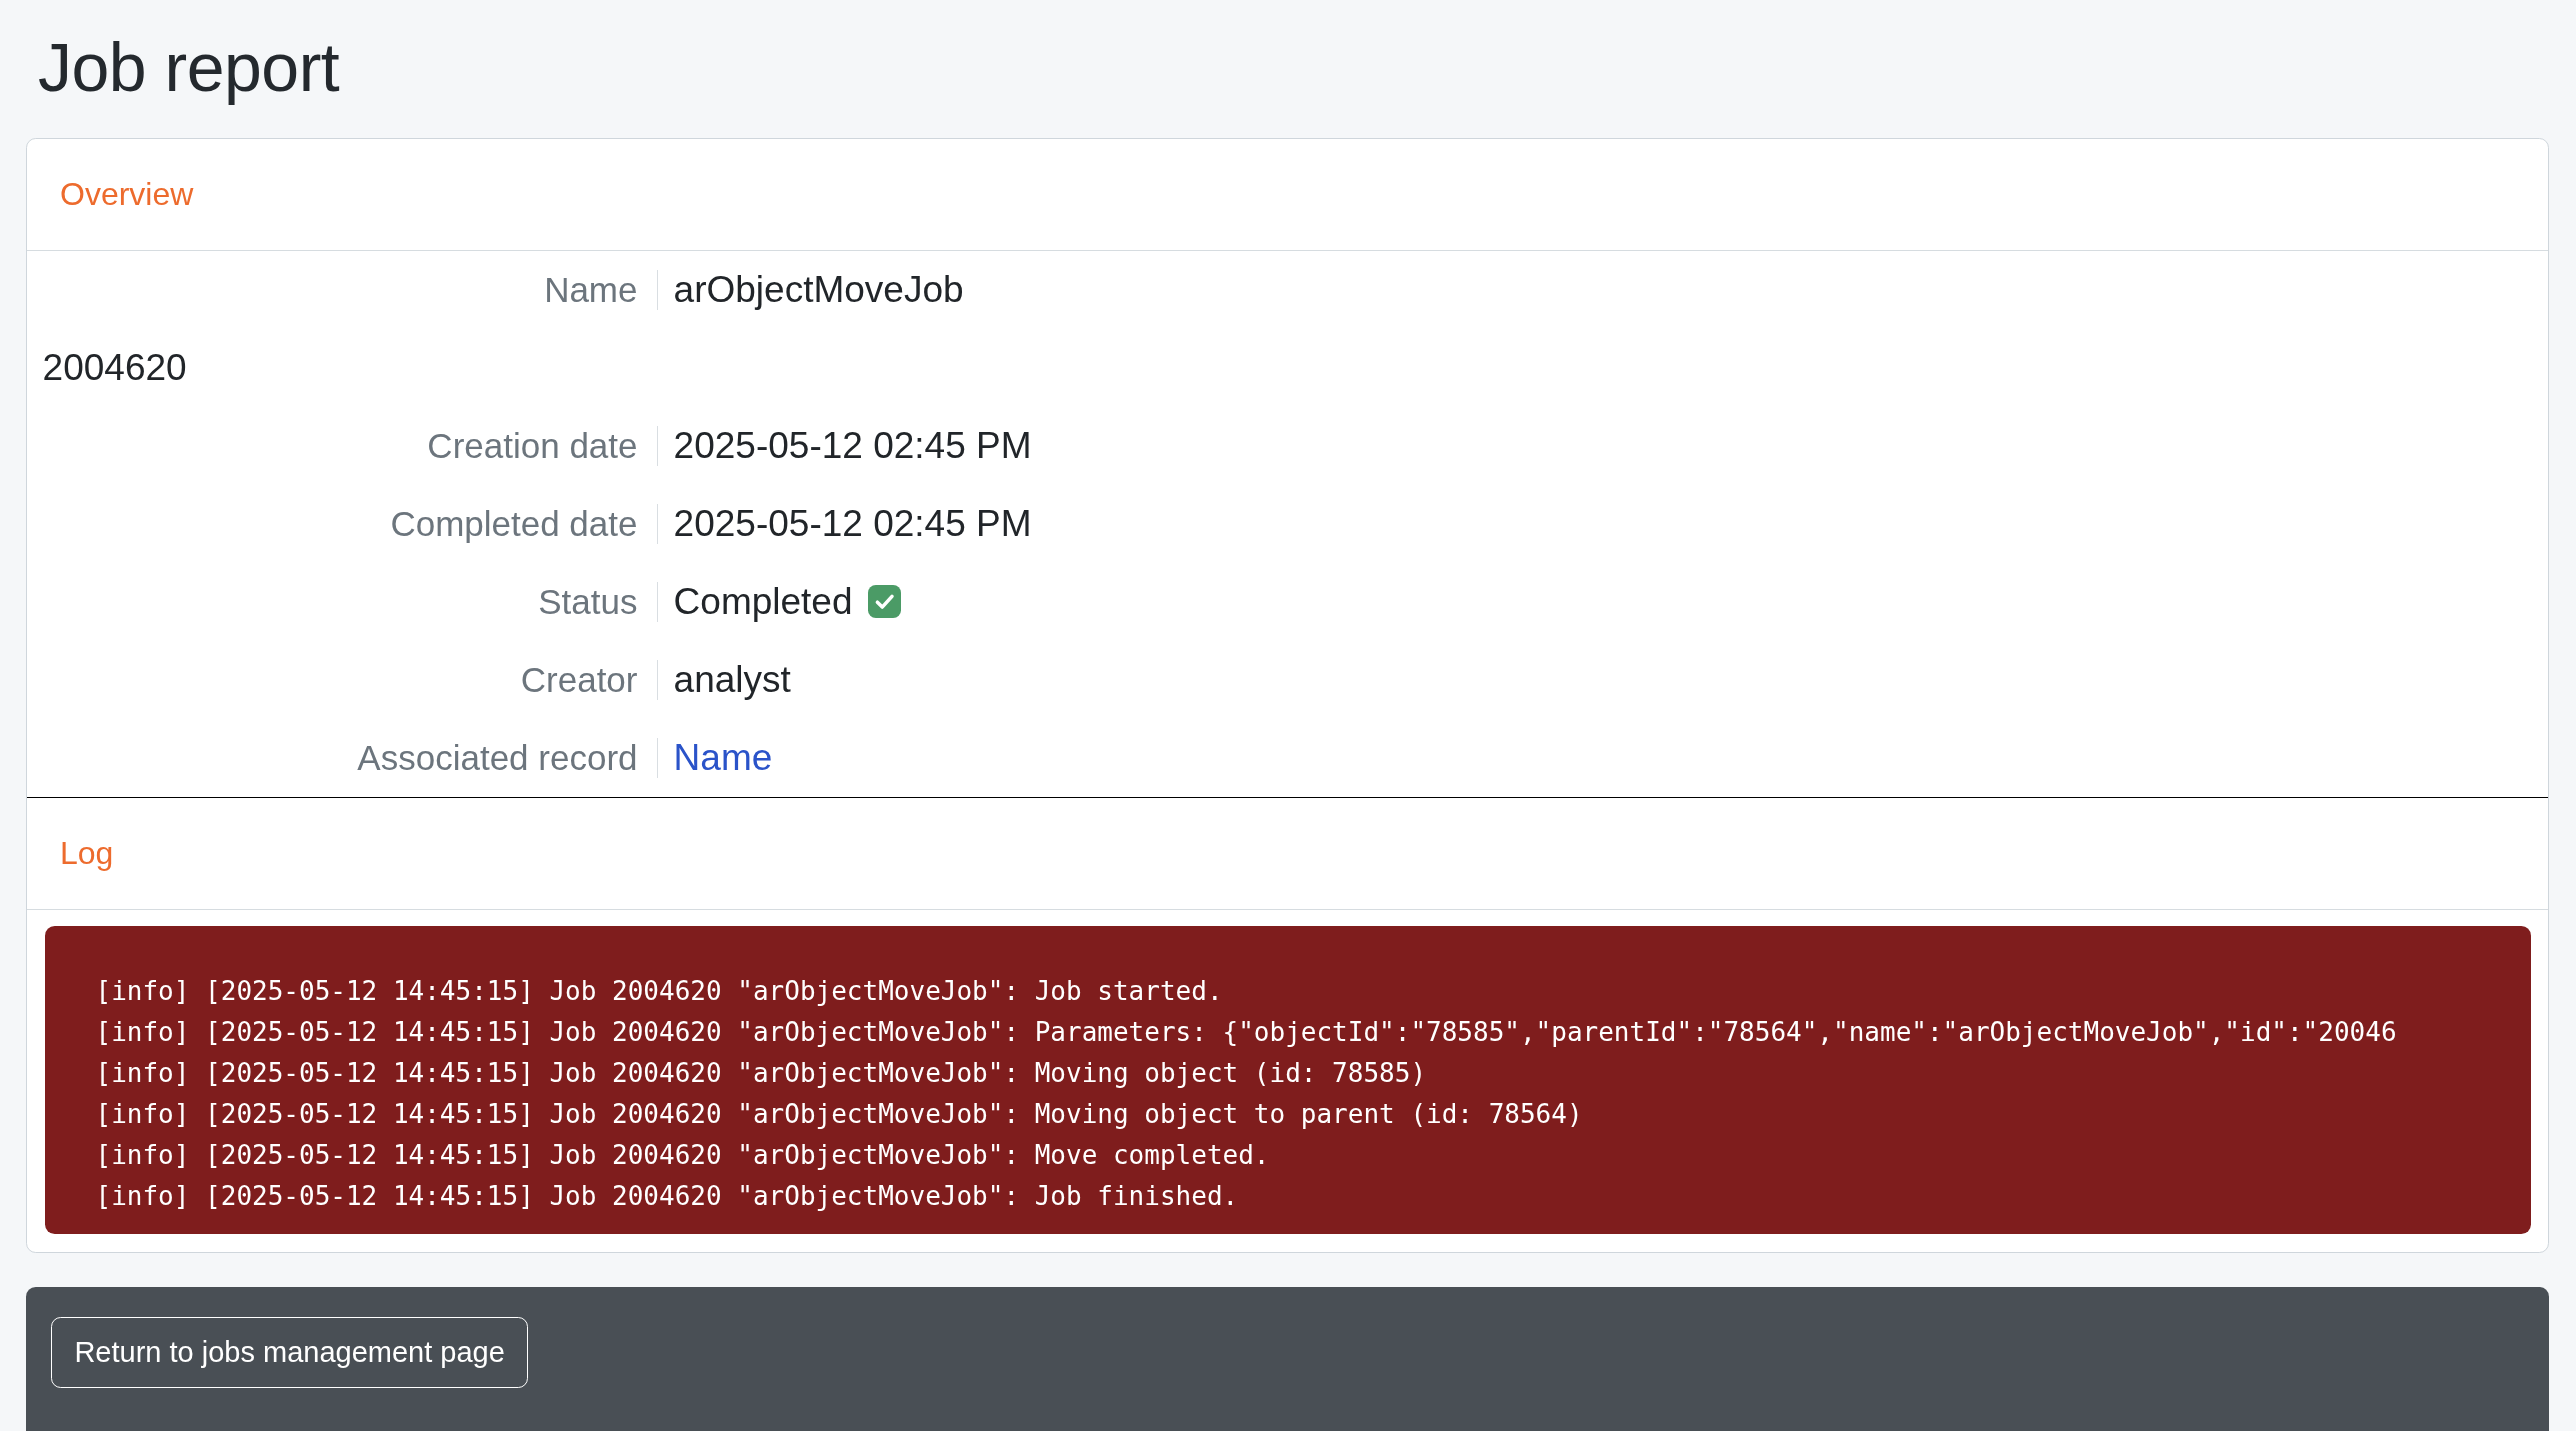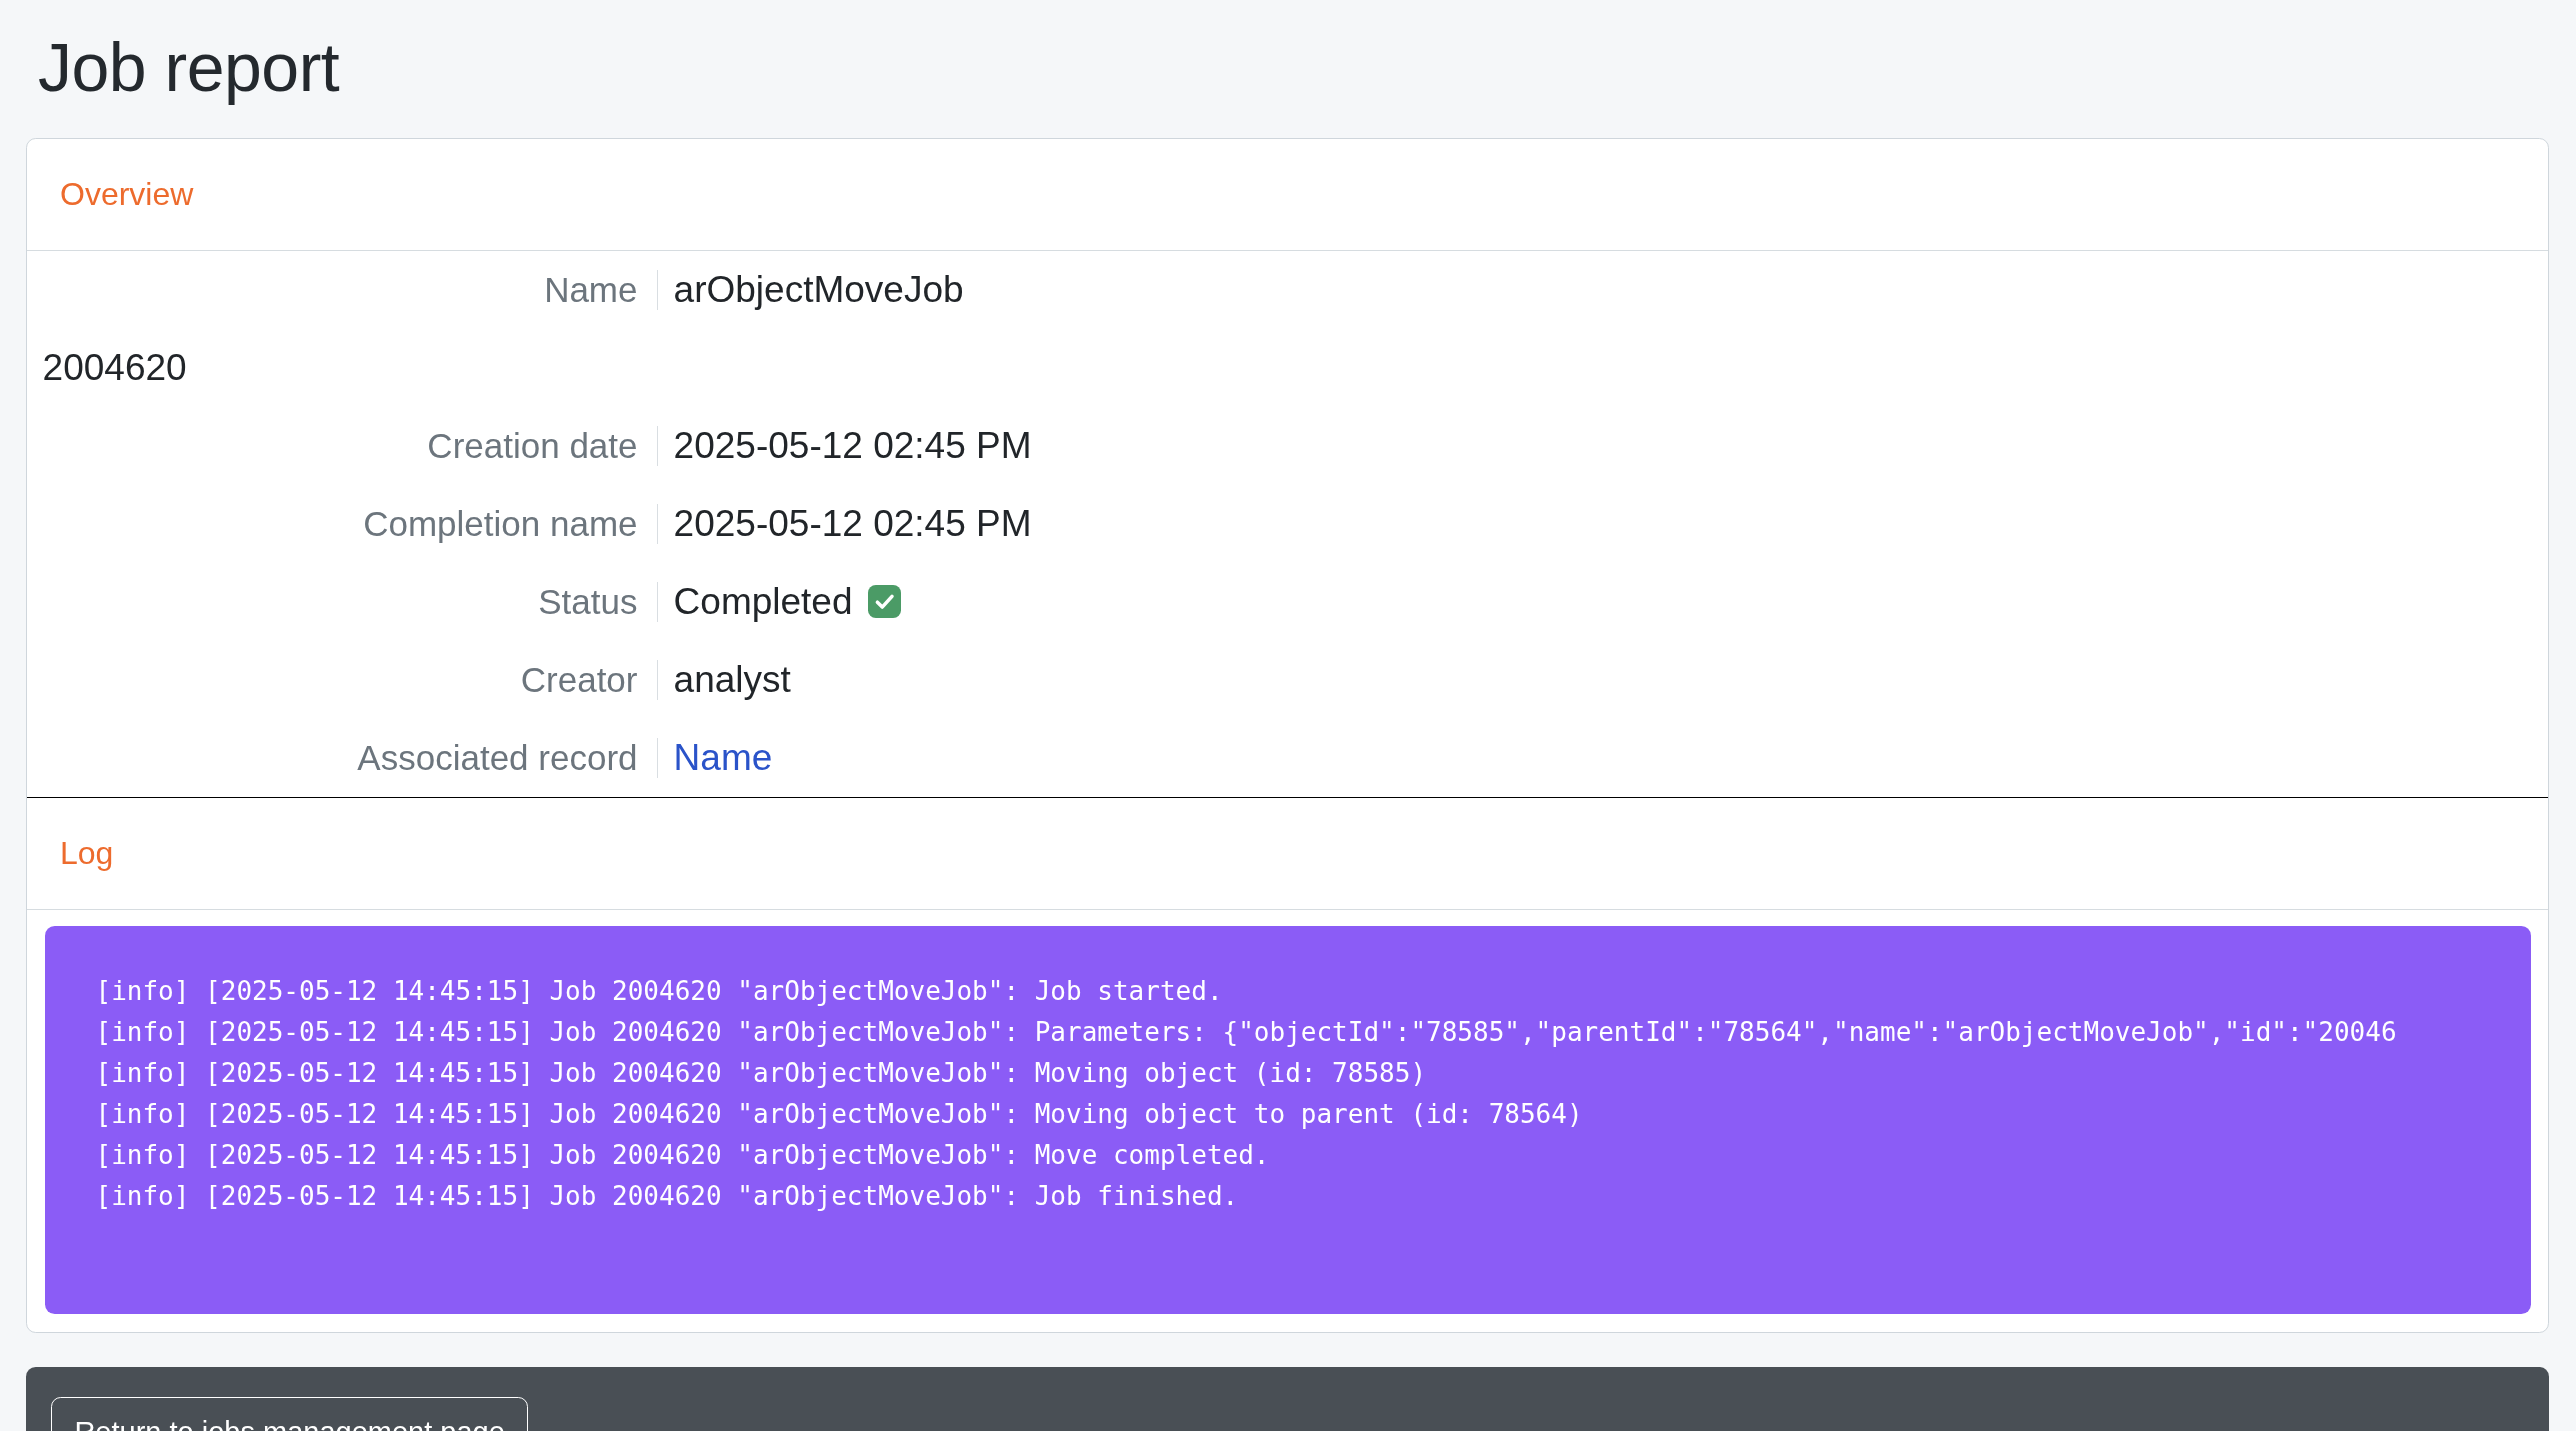--- a/index.html
+++ b/index.html
@@ -75,23 +75,23 @@
     border-radius: 7.8px;
     background: #4b9b66;
     margin-left: 15.6px;
     display: inline-flex;
     align-items: center;
     justify-content: center;
     flex: 0 0 auto;
   }
   .log-wrap { padding: 16.6px 16.6px 17.5px 17.5px; }
   .log-box {
-    background: #8b5cf6;
-    border-radius: 9.7px;
-    height: 388px;
+    background: #7f1d1d;
+    border-radius: 9.7px;
+    height: 308px;
     box-sizing: border-box;
     padding: 45px 7.8px 0 51px;
     overflow: hidden;
   }
   .log-line {
     font-family: "DejaVu Sans Mono", "Liberation Mono", monospace;
     font-size: 26px;
     line-height: 41px;
     color: #ffffff;
     white-space: pre;
@@ -143,21 +143,21 @@
       <div class="kv-row">
         <div class="kv-value">2004620</div>
       </div>
 
       <div class="kv-row">
         <div class="kv-label">Creation date</div>
         <div class="kv-value">2025-05-12 02:45 PM</div>
       </div>
 
       <div class="kv-row">
-        <div class="kv-label">Completion name</div>
+        <div class="kv-label">Completed date</div>
         <div class="kv-value">2025-05-12 02:45 PM</div>
       </div>
 
       <div class="kv-row">
         <div class="kv-label">Status</div>
         <div class="kv-value">
           <span>Completed</span>
           <span class="check-badge">
             <svg width="23.4" height="23.4" viewBox="0 0 24 24" fill="none">
               <path d="M4.5 12.5 L9.5 17.5 L19.5 6.5" stroke="#ffffff" stroke-width="3.6" stroke-linecap="round" stroke-linejoin="round"></path>

